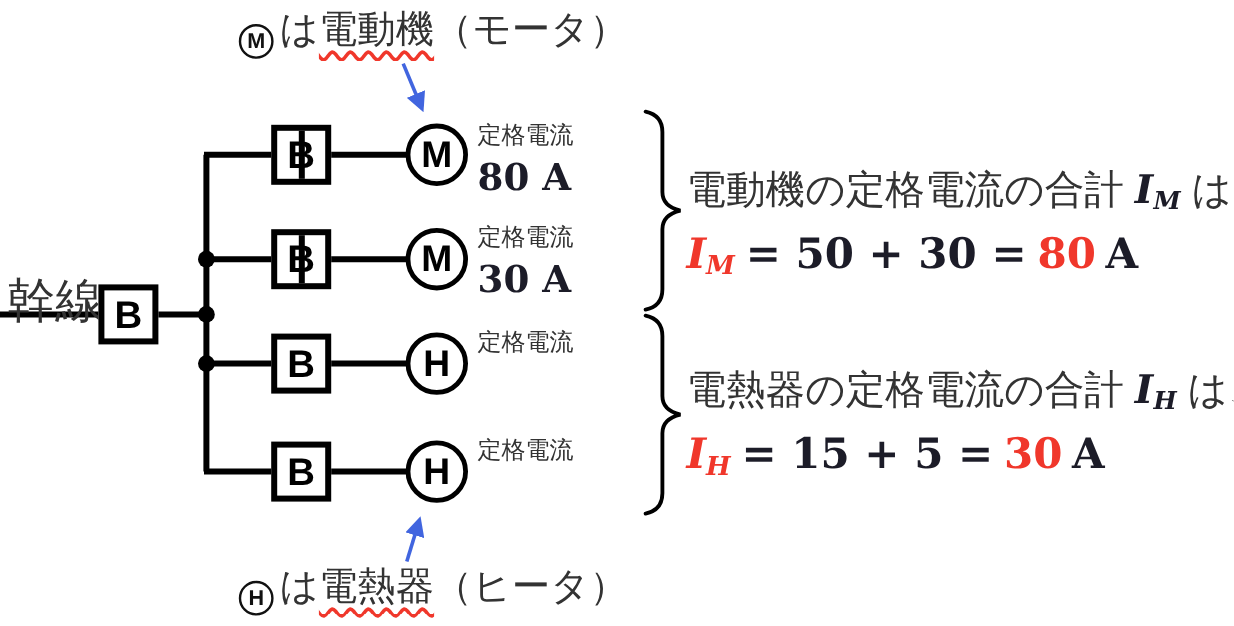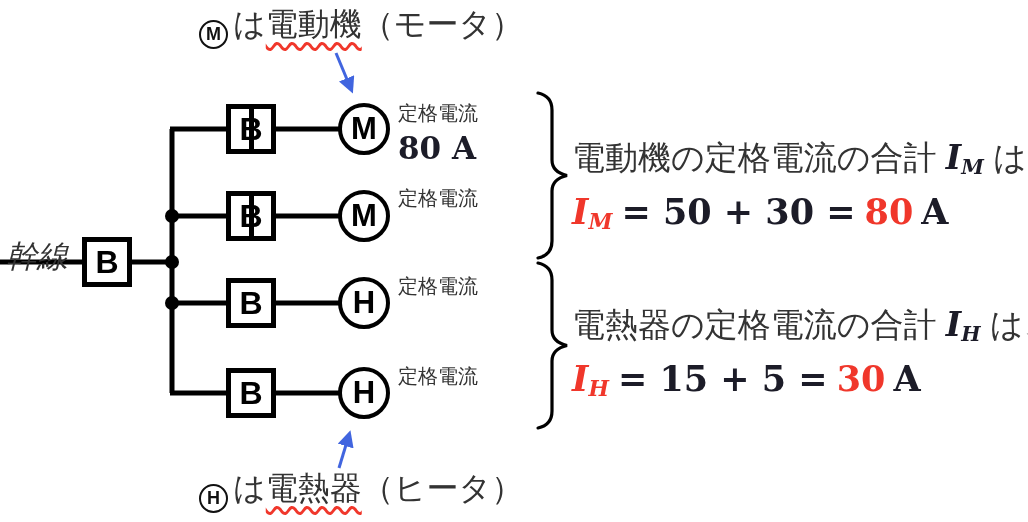--- a/index.html
+++ b/index.html
@@ -23,21 +23,21 @@
   .dev{position:absolute;left:338px;width:52px;height:52px;box-sizing:border-box;
        border:4px solid var(--ink);border-radius:50%;background:#fff;text-align:center;z-index:1;}
   .dev .glyph{display:block;line-height:44px;font-size:31px;font-weight:bold;color:var(--ink);}
 
   
   .rating{position:absolute;left:398px;z-index:1;line-height:35px;}
   .rating .rating-label{font-size:20px;color:var(--dark);letter-spacing:0px;}
   .rating .rating-value{font-family:"DejaVu Serif",serif;font-weight:bold;font-size:31px;color:var(--num);}
 
   
-  .feeder-label{position:absolute;left:6px;top:236px;font-size:31px;color:var(--dark);z-index:1;font-style:italic;}
+  .feeder-label{position:absolute;left:6px;top:223px;font-size:40px;color:var(--dark);z-index:1;}
 
   
   .legend{position:absolute;left:199px;font-size:32px;color:var(--dark);z-index:1;white-space:nowrap;}
   .legend .sym{display:inline-block;width:29px;height:29px;box-sizing:border-box;border:2.5px solid #111;
        border-radius:50%;text-align:center;vertical-align:-5px;margin-right:5px;background:#fff;}
   .legend .sym span{display:block;font-size:18px;line-height:24px;font-weight:bold;color:#111;}
   .wavy{text-decoration-line:underline;text-decoration-style:wavy;
         text-decoration-color:var(--red);text-decoration-thickness:2.5px;text-underline-offset:7px;}
 
   
@@ -121,20 +121,21 @@
 
   <div class="bbox" style="top:191px;">
     <i class="strike"></i>
     <span class="glyph">B</span>
   </div>
   <div class="dev" style="top:190px;">
     <span class="glyph">M</span>
   </div>
   <div class="rating" style="top:181px;">
     <div class="rating-label">定格電流</div>
+    <div class="rating-value">30 A</div>
   </div>
 
   <div class="bbox" style="top:278px;">
     <span class="glyph">B</span>
   </div>
   <div class="dev" style="top:277px;">
     <span class="glyph">H</span>
   </div>
   <div class="rating" style="top:269px;">
     <div class="rating-label">定格電流</div>

